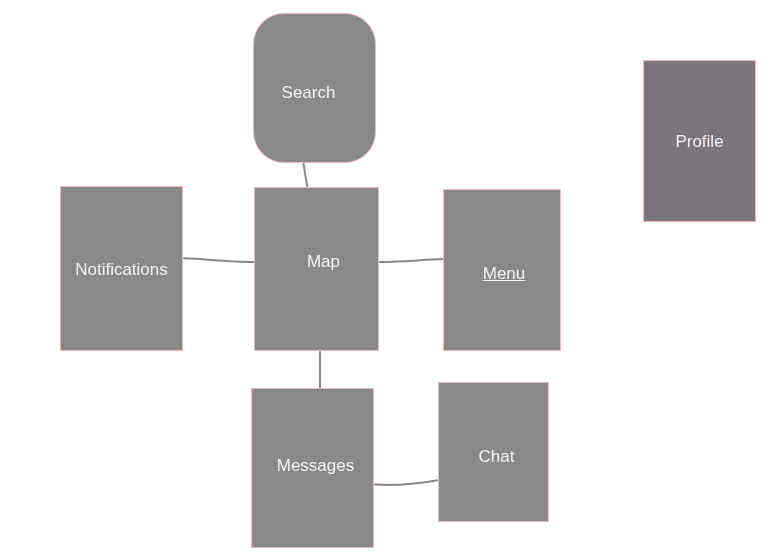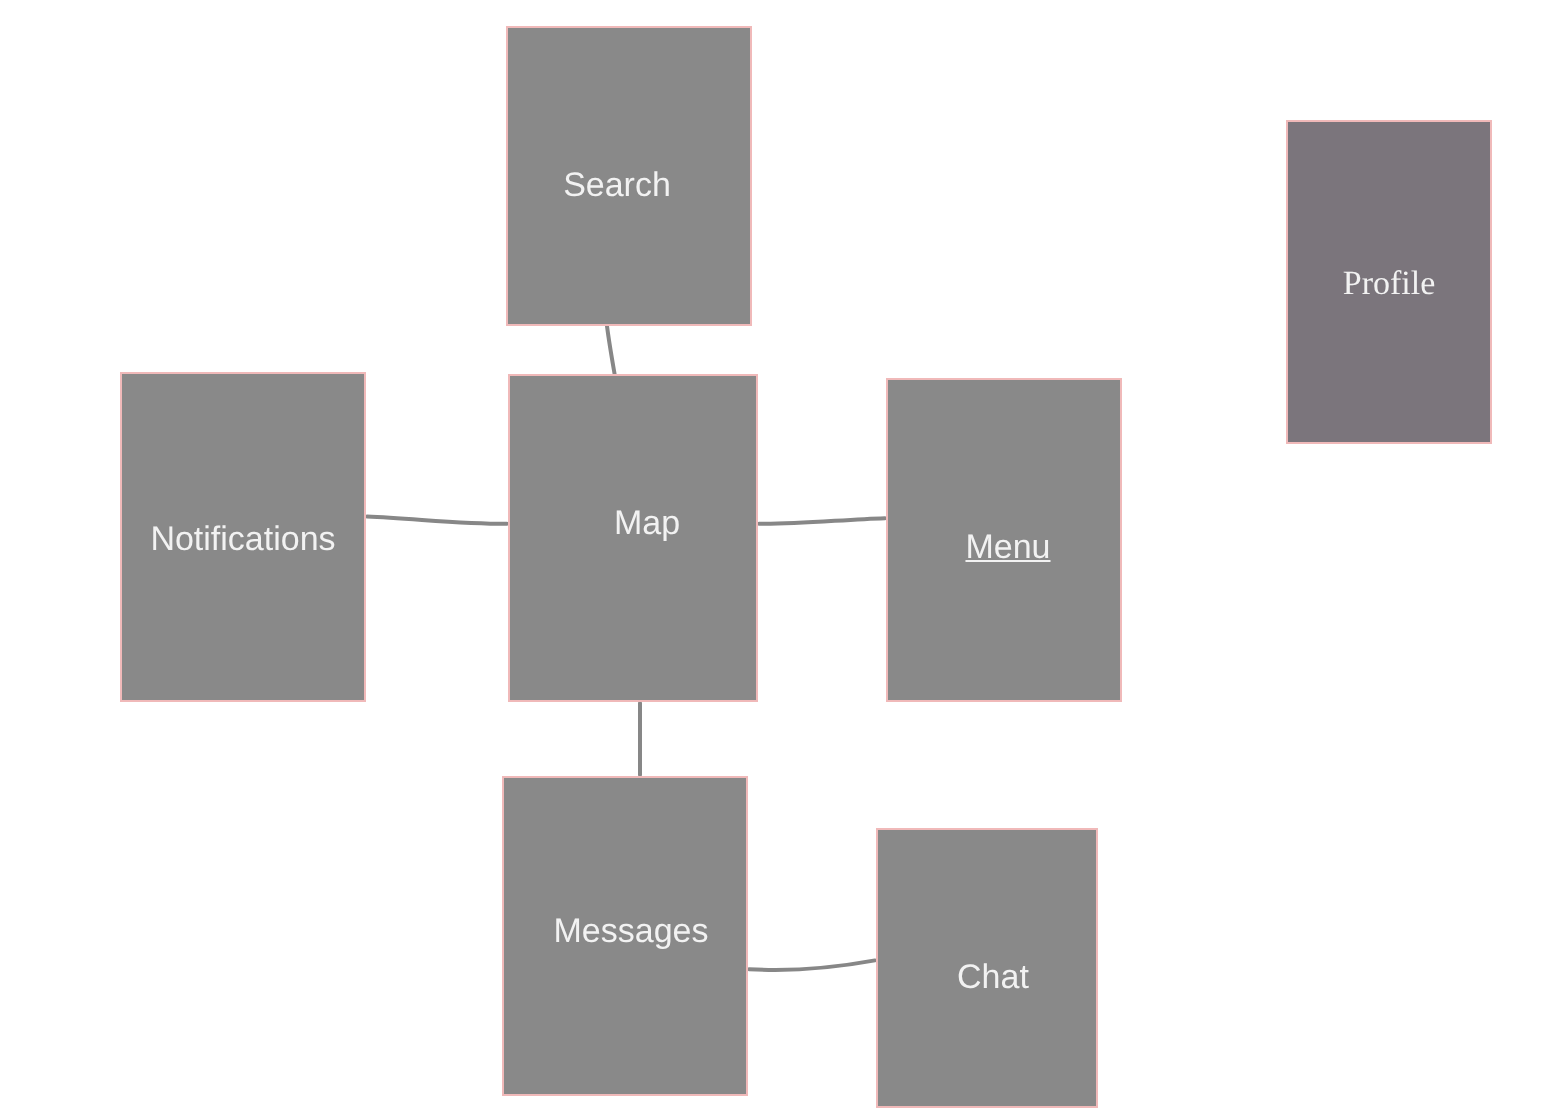--- a/index.html
+++ b/index.html
@@ -52,41 +52,41 @@
 <div class="canvas">
 
   <svg class="edges" viewBox="0 0 777 556" xmlns="http://www.w3.org/2000/svg">
     <path d="M303.5,163 C304.5,171 306,179.5 307.3,187"></path>
     <path d="M183.5,258.3 C207,259.3 232,262 253.5,261.9"></path>
     <path d="M379.5,261.9 C400,262.2 422,259.7 442.5,259.1"></path>
     <path d="M320,351.5 L320,387.5"></path>
     <path d="M374.5,484.6 C397,485.9 420,483.4 437.5,480.2"></path>
   </svg>
 
-  <div class="node" style="left:253px; top:13px; width:123px; height:150px;">
+  <div class="node" style="left:253px; top:13px; width:123px; height:150px;border-radius:31px;">
     <span class="node-label" style="transform:translate(-6px,4px);">Search</span>
   </div>
 
-  <div class="node node--profile" style="left:643px; top:60px; width:103px; height:162px;font-family:Liberation Serif, serif;">
+  <div class="node node--profile" style="left:643px; top:60px; width:113px; height:162px;">
     <span class="node-label">Profile</span>
   </div>
 
   <div class="node" style="left:60px; top:186px; width:123px; height:165px;">
     <span class="node-label" style="transform:translate(0px,1px);">Notifications</span>
   </div>
 
   <div class="node" style="left:254px; top:187px; width:125px; height:164px;">
     <span class="node-label" style="transform:translate(-17px,-8px);margin-left:48px;">Map</span>
   </div>
 
   <div class="node" style="left:443px; top:189px; width:118px; height:162px;">
     <span class="node-label" style="transform:translate(2px,3px);text-decoration:underline;">Menu</span>
   </div>
 
   <div class="node" style="left:251px; top:388px; width:123px; height:160px;">
     <span class="node-label" style="transform:translate(3px,-3px);">Messages</span>
   </div>
 
-  <div class="node" style="left:438px; top:414px; width:111px; height:140px;">
+  <div class="node" style="left:438px; top:382px; width:111px; height:140px;">
     <span class="node-label" style="transform:translate(3px,4px);">Chat</span>
   </div>
 
 </div>
 
 </body></html>

